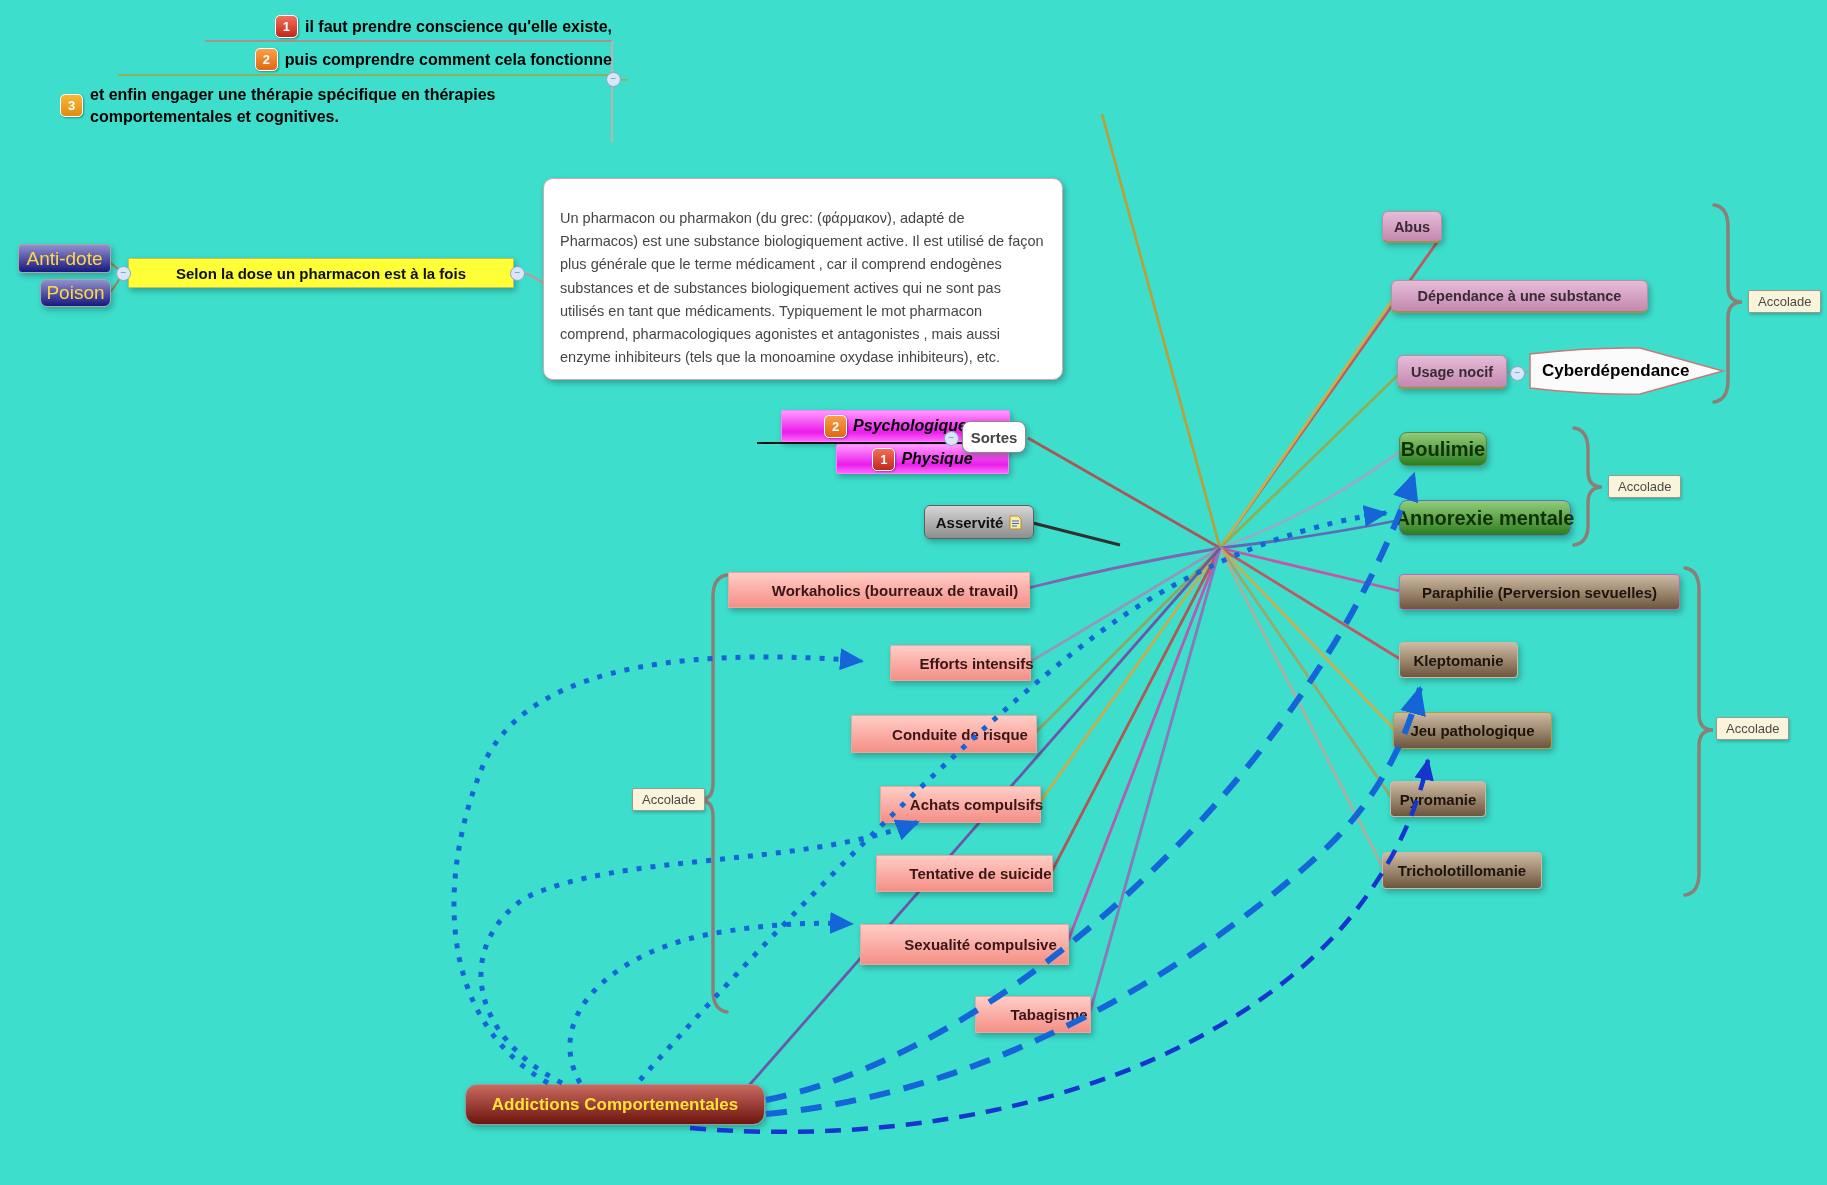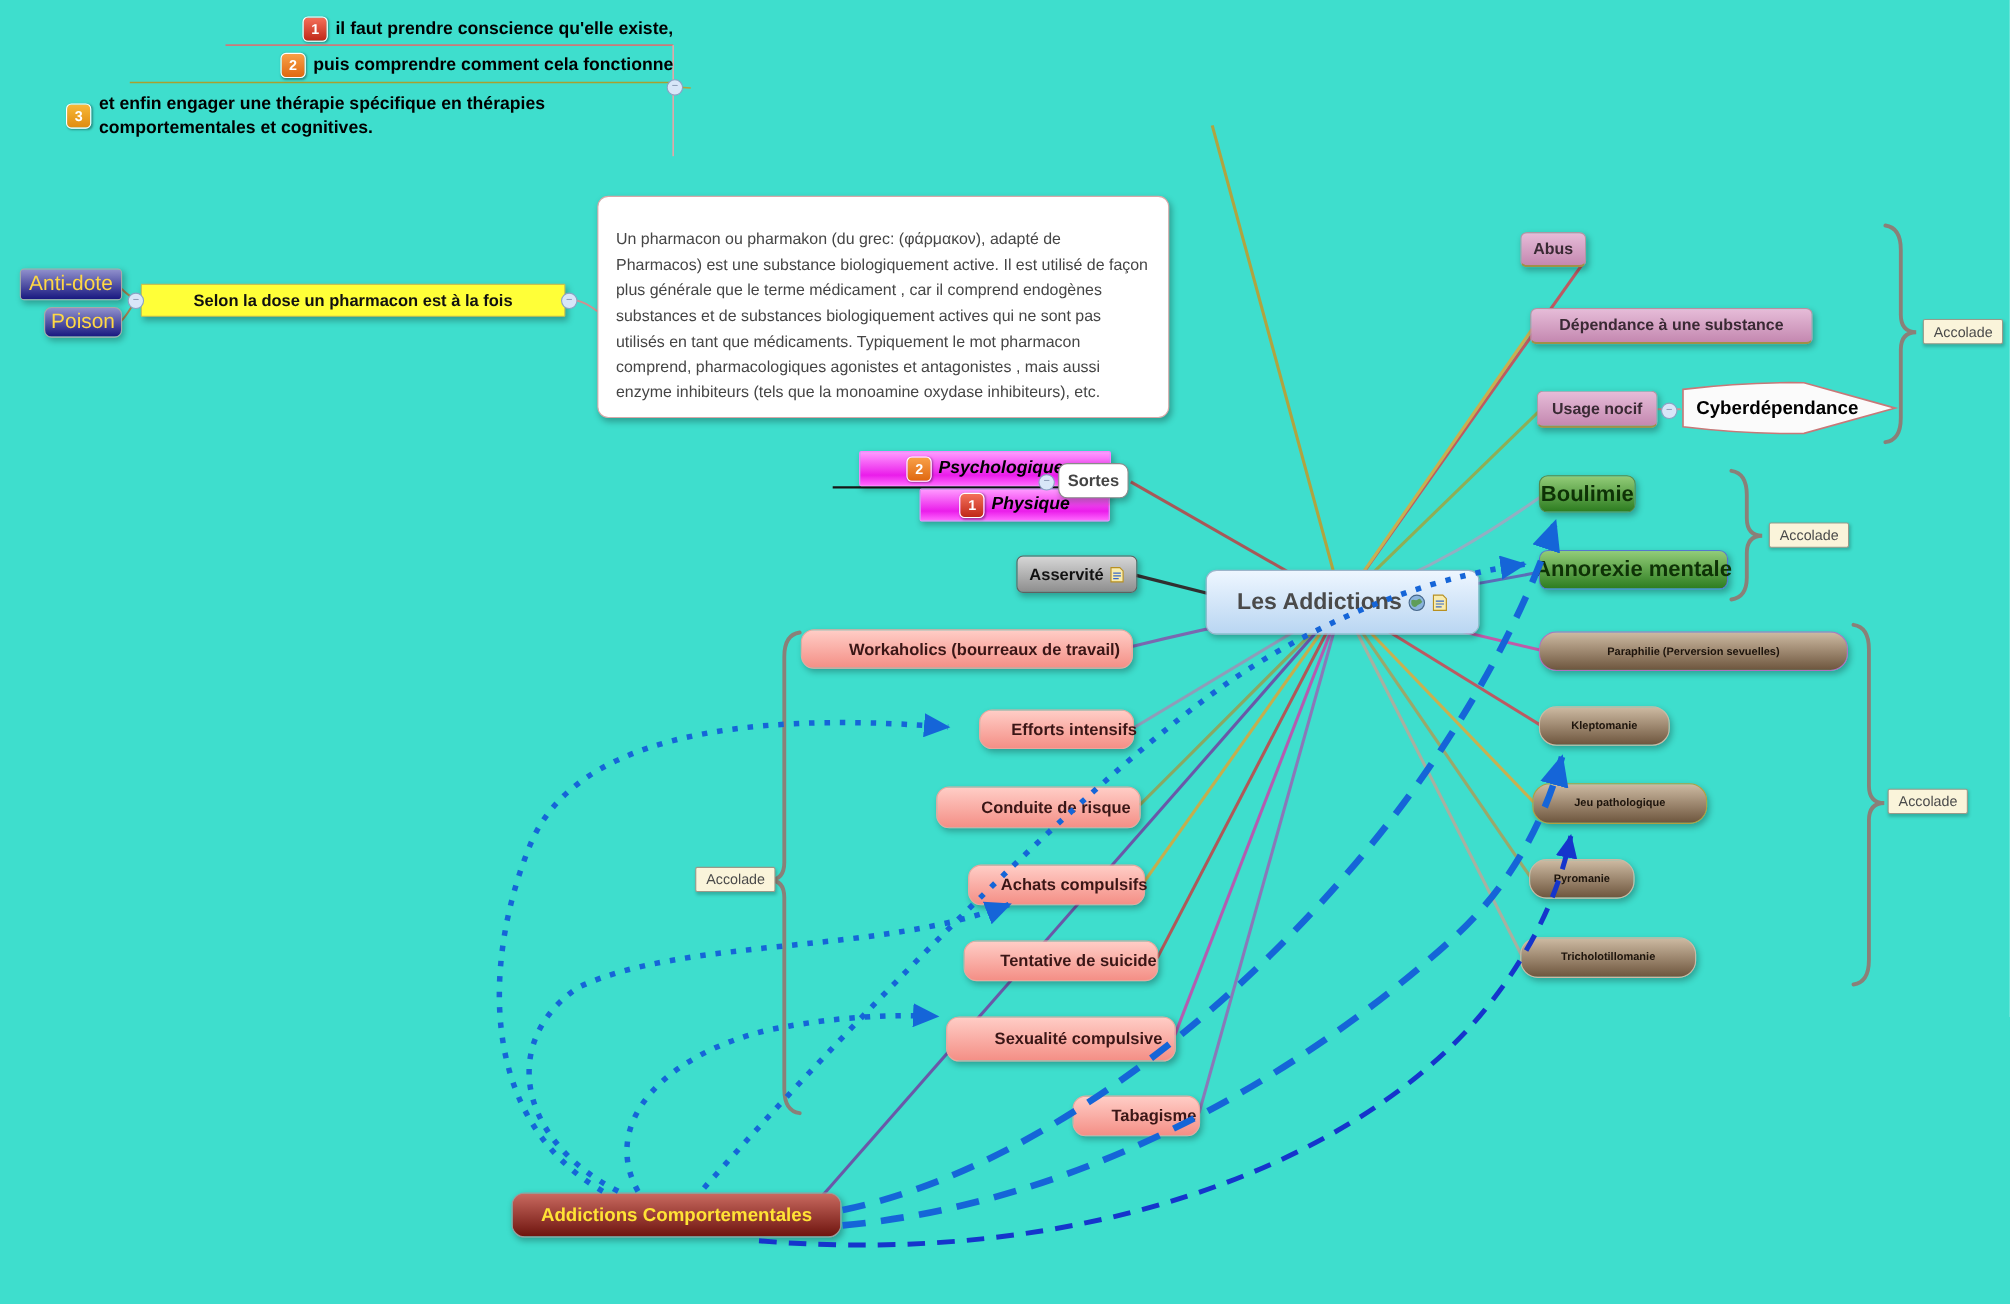--- a/index.html
+++ b/index.html
@@ -23,25 +23,25 @@
            border-radius:2px;color:#000;font-size:16px;font-style:italic;}
   .graybox{background:linear-gradient(#d6d6d6,#8e8e8e);border:1px solid #606060;border-radius:6px;
            color:#111;font-size:15px;}
   .centerbox{background:linear-gradient(#eef6ff,#b9d6f2);border:1.5px solid #9cb4ca;border-radius:10px;
              color:#4a4a4a;font-size:21px;z-index:2;}
   .mauve{background:linear-gradient(#e6bcd8,#c488b0);border:1px solid #b890a0;border-bottom:2px solid #a09048;
          border-radius:6px;color:#3a2a34;font-size:14.5px;}
   .green{background:linear-gradient(#92cc78,#2d7d20);border:1px solid #55884a;border-radius:8px;
          color:#0e3206;font-size:20px;}
   .green.bluebrd{border:1.5px solid #5577cc;}
-  .brown{background:linear-gradient(#cdbaa2,#6e563e);border:1px solid #cbb9a4;border-radius:16px;
-         color:#1d140c;font-size:10px;}
+  .brown{background:linear-gradient(#cdbaa2,#6e563e);border:1px solid #cbb9a4;border-radius:4px;
+         color:#1d140c;font-size:15px;}
   .brown.purplebrd{border:1px solid #b070c0;}
   .brown.olivebrd{border:1px solid #b0a040;}
-  .pinkbox{background:linear-gradient(#ffcdc6,#f48f86);border:1px solid #e8a89e;border-radius:12px;
+  .pinkbox{background:linear-gradient(#ffcdc6,#f48f86);border:1px solid #e8a89e;border-radius:0;
            color:#3a1616;font-size:15px;padding-left:32px;}
   .darkred{background:linear-gradient(#c96a60,#6e140e);border:1.5px solid #9a9a9a;border-radius:12px;
            color:#ffe335;font-size:17px;}
   .accoladeLabel{background:#faf4da;border:1px solid #9a9a8a;border-radius:2px;color:#4a4a4a;
                  font-size:13px;font-weight:normal;padding:3px 9px;box-shadow:1px 2px 3px rgba(0,0,0,0.2);}
   .steprow{position:absolute;display:flex;align-items:center;gap:7px;z-index:2;color:#000;
            font-size:16px;font-weight:bold;}
   .steprow .txt{white-space:normal;text-align:left;line-height:1.35;}
   .badge{display:inline-flex;align-items:center;justify-content:center;min-width:21px;height:21px;
          border-radius:5px;border:1.5px solid #fff;color:#fff;font-size:13px;font-style:normal;
@@ -171,35 +171,20 @@
   <div class="node graybox" style="left:924px;top:505px;width:110px;height:34px;">
     <span>Asservité</span>
     <span class="icon">
       <svg width="13" height="15" viewBox="0 0 13 15">
           <path d="M1 1 h8 l3 3 v10 h-11 z" fill="#f8ecae" stroke="#b89020"></path>
           <path d="M3 6 h7 M3 8.5 h7 M3 11 h5" stroke="#3868c8" stroke-width="1"></path>
         </svg>
     </span>
   </div>
 
-  <div class="node centerbox" style="left:1096px;top:518px;width:249px;height:59px;">
-    <span>Les Addictions</span>
-    <span class="icon">
-      <svg width="16" height="16" viewBox="0 0 16 16">
-          <circle cx="8" cy="8" r="7" fill="#8ab4dc" stroke="#48688c"></circle>
-          <path d="M3 6 C5 4 7 7 9 5 C11 3 12 6 13 7 C11 10 9 9 8 11 C6 13 4 11 3 9 Z" fill="#5a9a4a" opacity="0.9"></path>
-        </svg>
-    </span>
-    <span class="icon">
-      <svg width="14" height="16" viewBox="0 0 13 15">
-          <path d="M1 1 h8 l3 3 v10 h-11 z" fill="#f8ecae" stroke="#b89020"></path>
-          <path d="M3 6 h7 M3 8.5 h7 M3 11 h5" stroke="#3868c8" stroke-width="1"></path>
-        </svg>
-    </span>
-  </div>
 
   <div class="node mauve" style="left:1382px;top:211px;width:60px;height:32px;">Abus</div>
   <div class="node mauve" style="left:1391px;top:280px;width:257px;height:33px;">Dépendance à une substance</div>
   <div class="node mauve" style="left:1397px;top:355px;width:110px;height:34px;">Usage nocif</div>
   <div class="collapse" style="left:1510px;top:366px;">−</div>
 
   <div class="pennant" style="left:1528px;top:345px;width:198px;height:52px;">
     <svg width="198" height="52" viewBox="0 0 198 52">
       <path d="M2 9 Q60 2 112 3 L195 26 L112 49 Q60 50 2 43 Z" fill="#fbfbfb" stroke="#c87878" stroke-width="1.5"></path>
     </svg>

